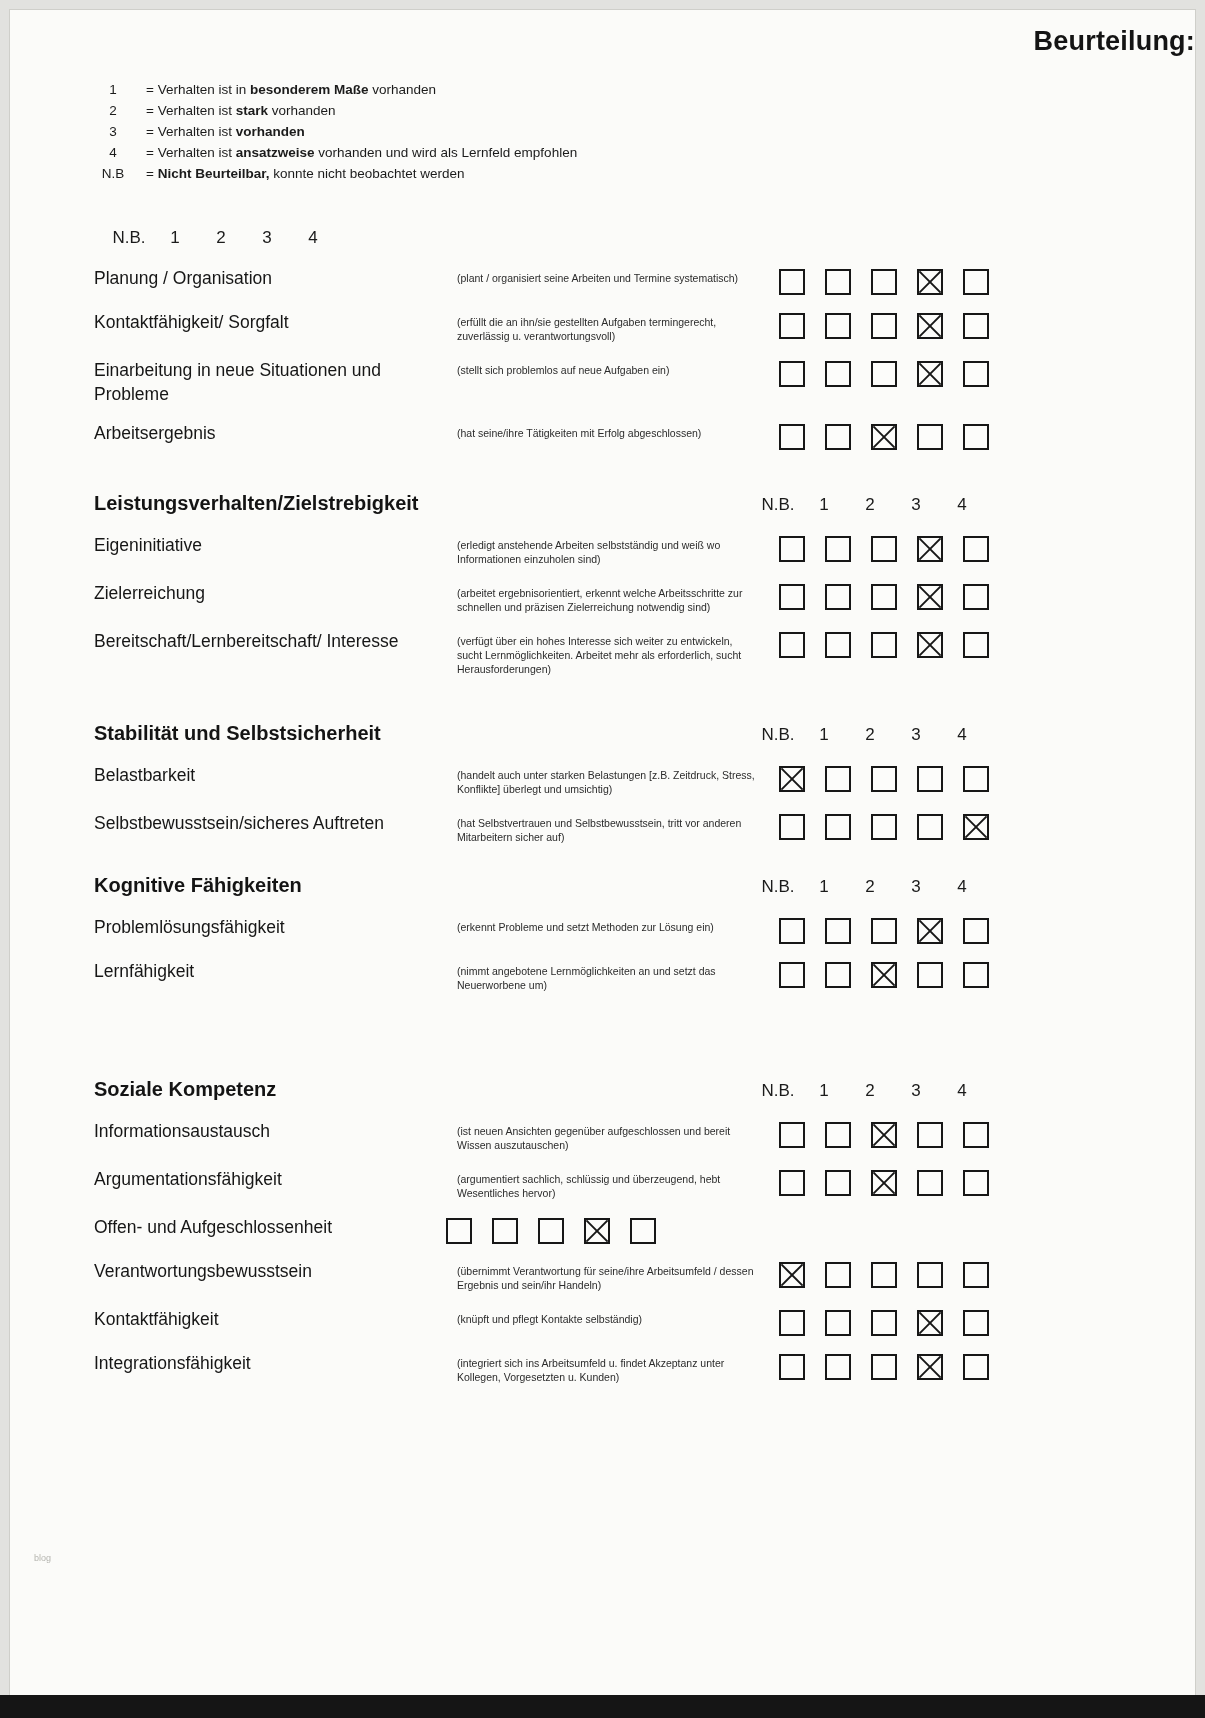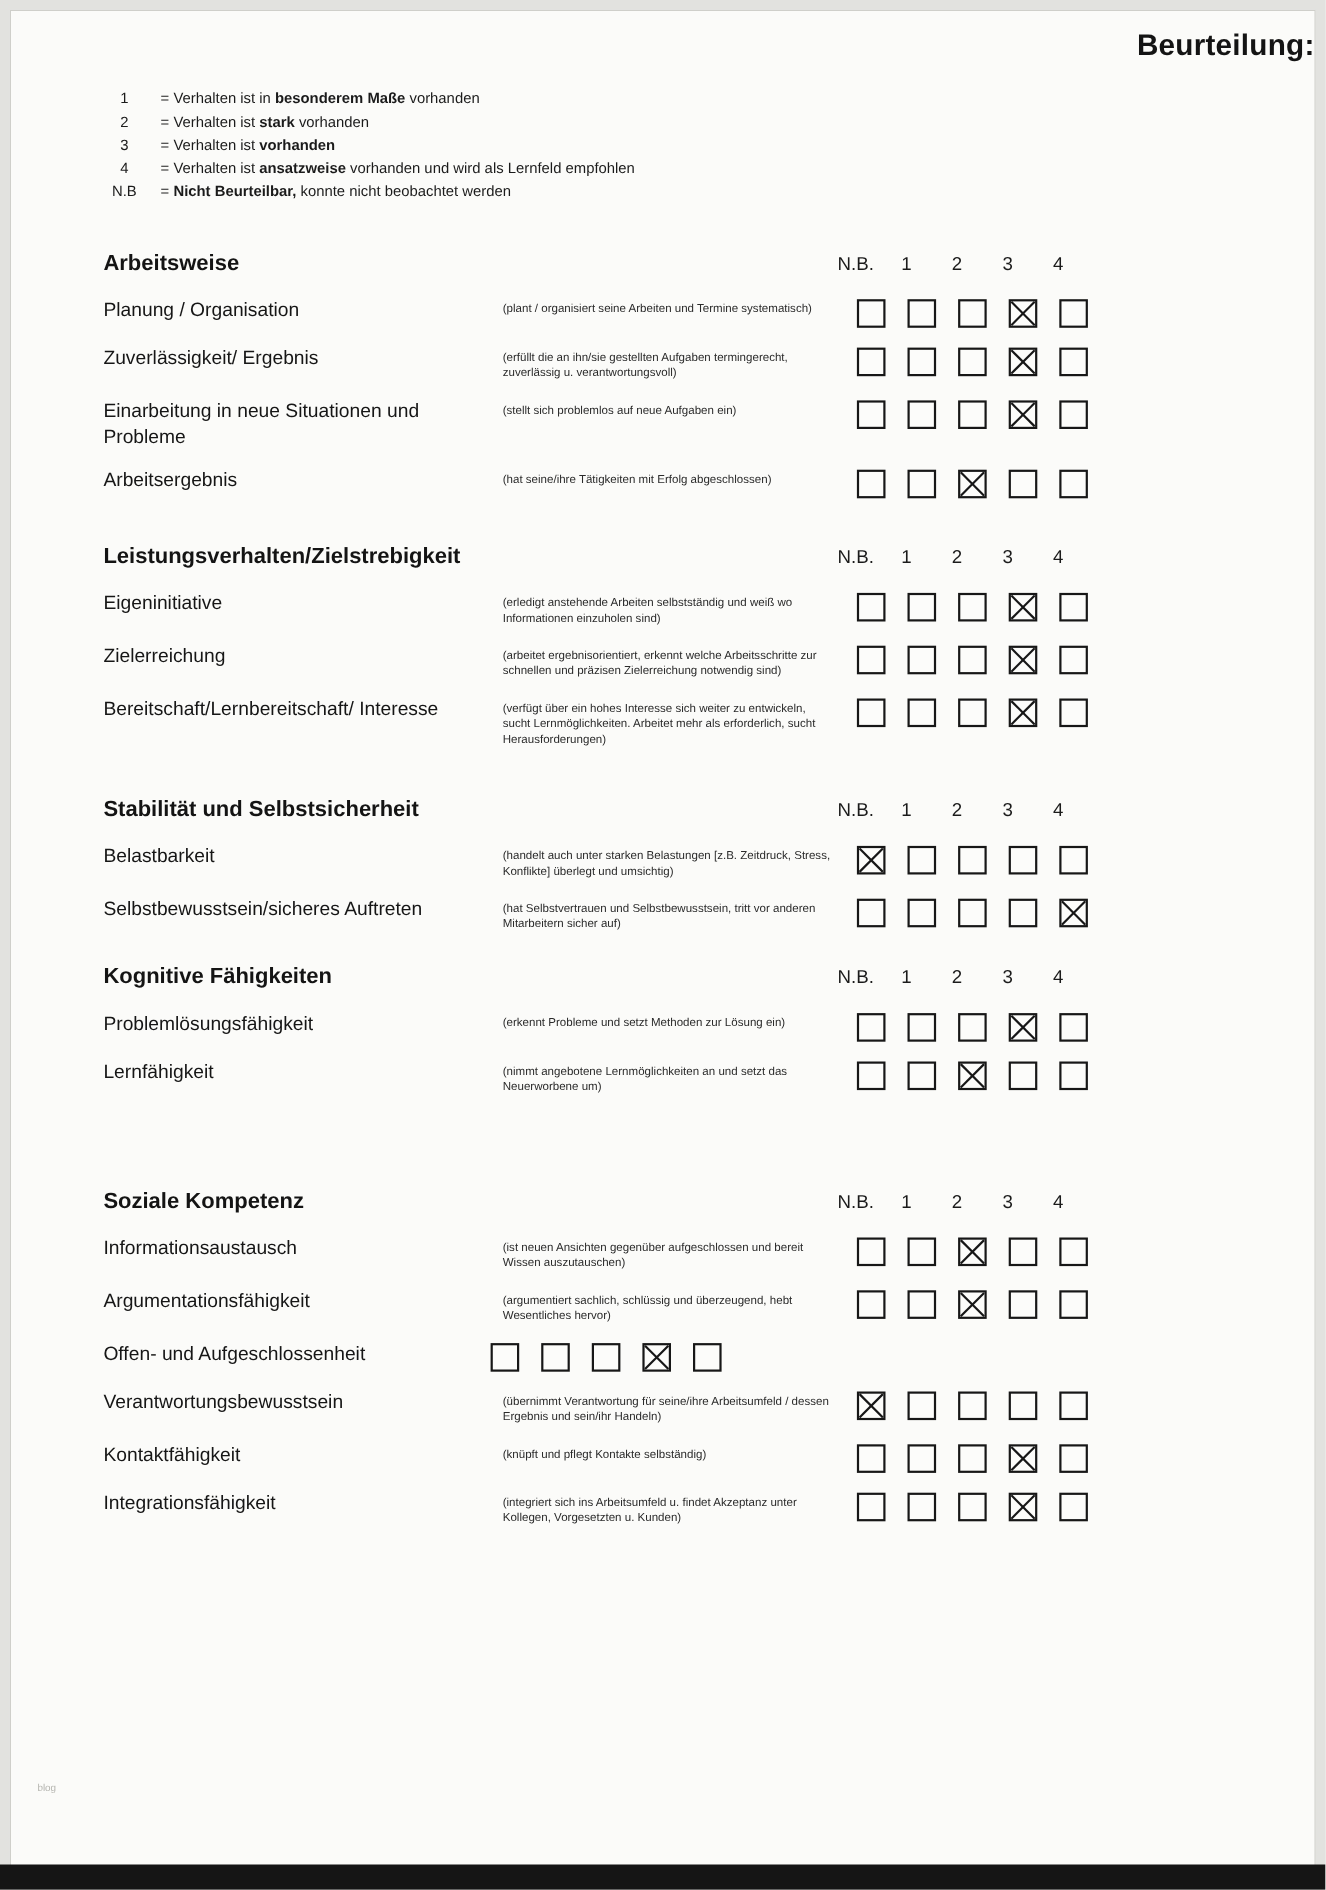--- a/index.html
+++ b/index.html
@@ -103,21 +103,21 @@
     width: 30px;
     height: 2px;
     background: #171717;
   }
   .checkbox.checked::before { transform: translate(-50%,-50%) rotate(45deg); }
   .checkbox.checked::after  { transform: translate(-50%,-50%) rotate(-45deg); }
 
   .watermark {
     position: absolute;
     left: 24px;
-    top: 1610px;
+    top: 1543px;
     font-size: 9px;
     color: #b5b5b0;
   }
   .bottom-bar {
     position: absolute;
     left: 0; right: 0; bottom: 0;
     height: 23px;
     background: #151515;
   }
 </style>
@@ -149,42 +149,41 @@
           </div>
           <div class="legend-row">
             <span class="legend-key">N.B</span>
             <span class="legend-text">= <b>Nicht Beurteilbar,</b> konnte nicht beobachtet werden</span>
           </div>
         </div>
 
       <div id="sections">
           <section class="section">
             <div class="section-header">
-              <h2 class="section-title">Arbeitsweise</h2>
               <div class="cols">
                 <span class="col-label">N.B.</span>
                 <span class="col-label">1</span>
                 <span class="col-label">2</span>
                 <span class="col-label">3</span>
                 <span class="col-label">4</span>
               </div>
             </div>
             <div class="row">
               <div class="row-label">Planung / Organisation</div>
               <div class="row-desc">(plant / organisiert seine Arbeiten und Termine systematisch)</div>
               <div class="boxes">
                 <div class="checkbox"></div>
                 <div class="checkbox"></div>
                 <div class="checkbox"></div>
                 <div class="checkbox checked"></div>
                 <div class="checkbox"></div>
               </div>
             </div>
             <div class="row">
-              <div class="row-label">Zuverlässigkeit/ Ergebnis</div>
+              <div class="row-label">Kontaktfähigkeit/ Sorgfalt</div>
               <div class="row-desc">(erfüllt die an ihn/sie gestellten Aufgaben termingerecht, zuverlässig u. verantwortungsvoll)</div>
               <div class="boxes">
                 <div class="checkbox"></div>
                 <div class="checkbox"></div>
                 <div class="checkbox"></div>
                 <div class="checkbox checked"></div>
                 <div class="checkbox"></div>
               </div>
             </div>
             <div class="row">

